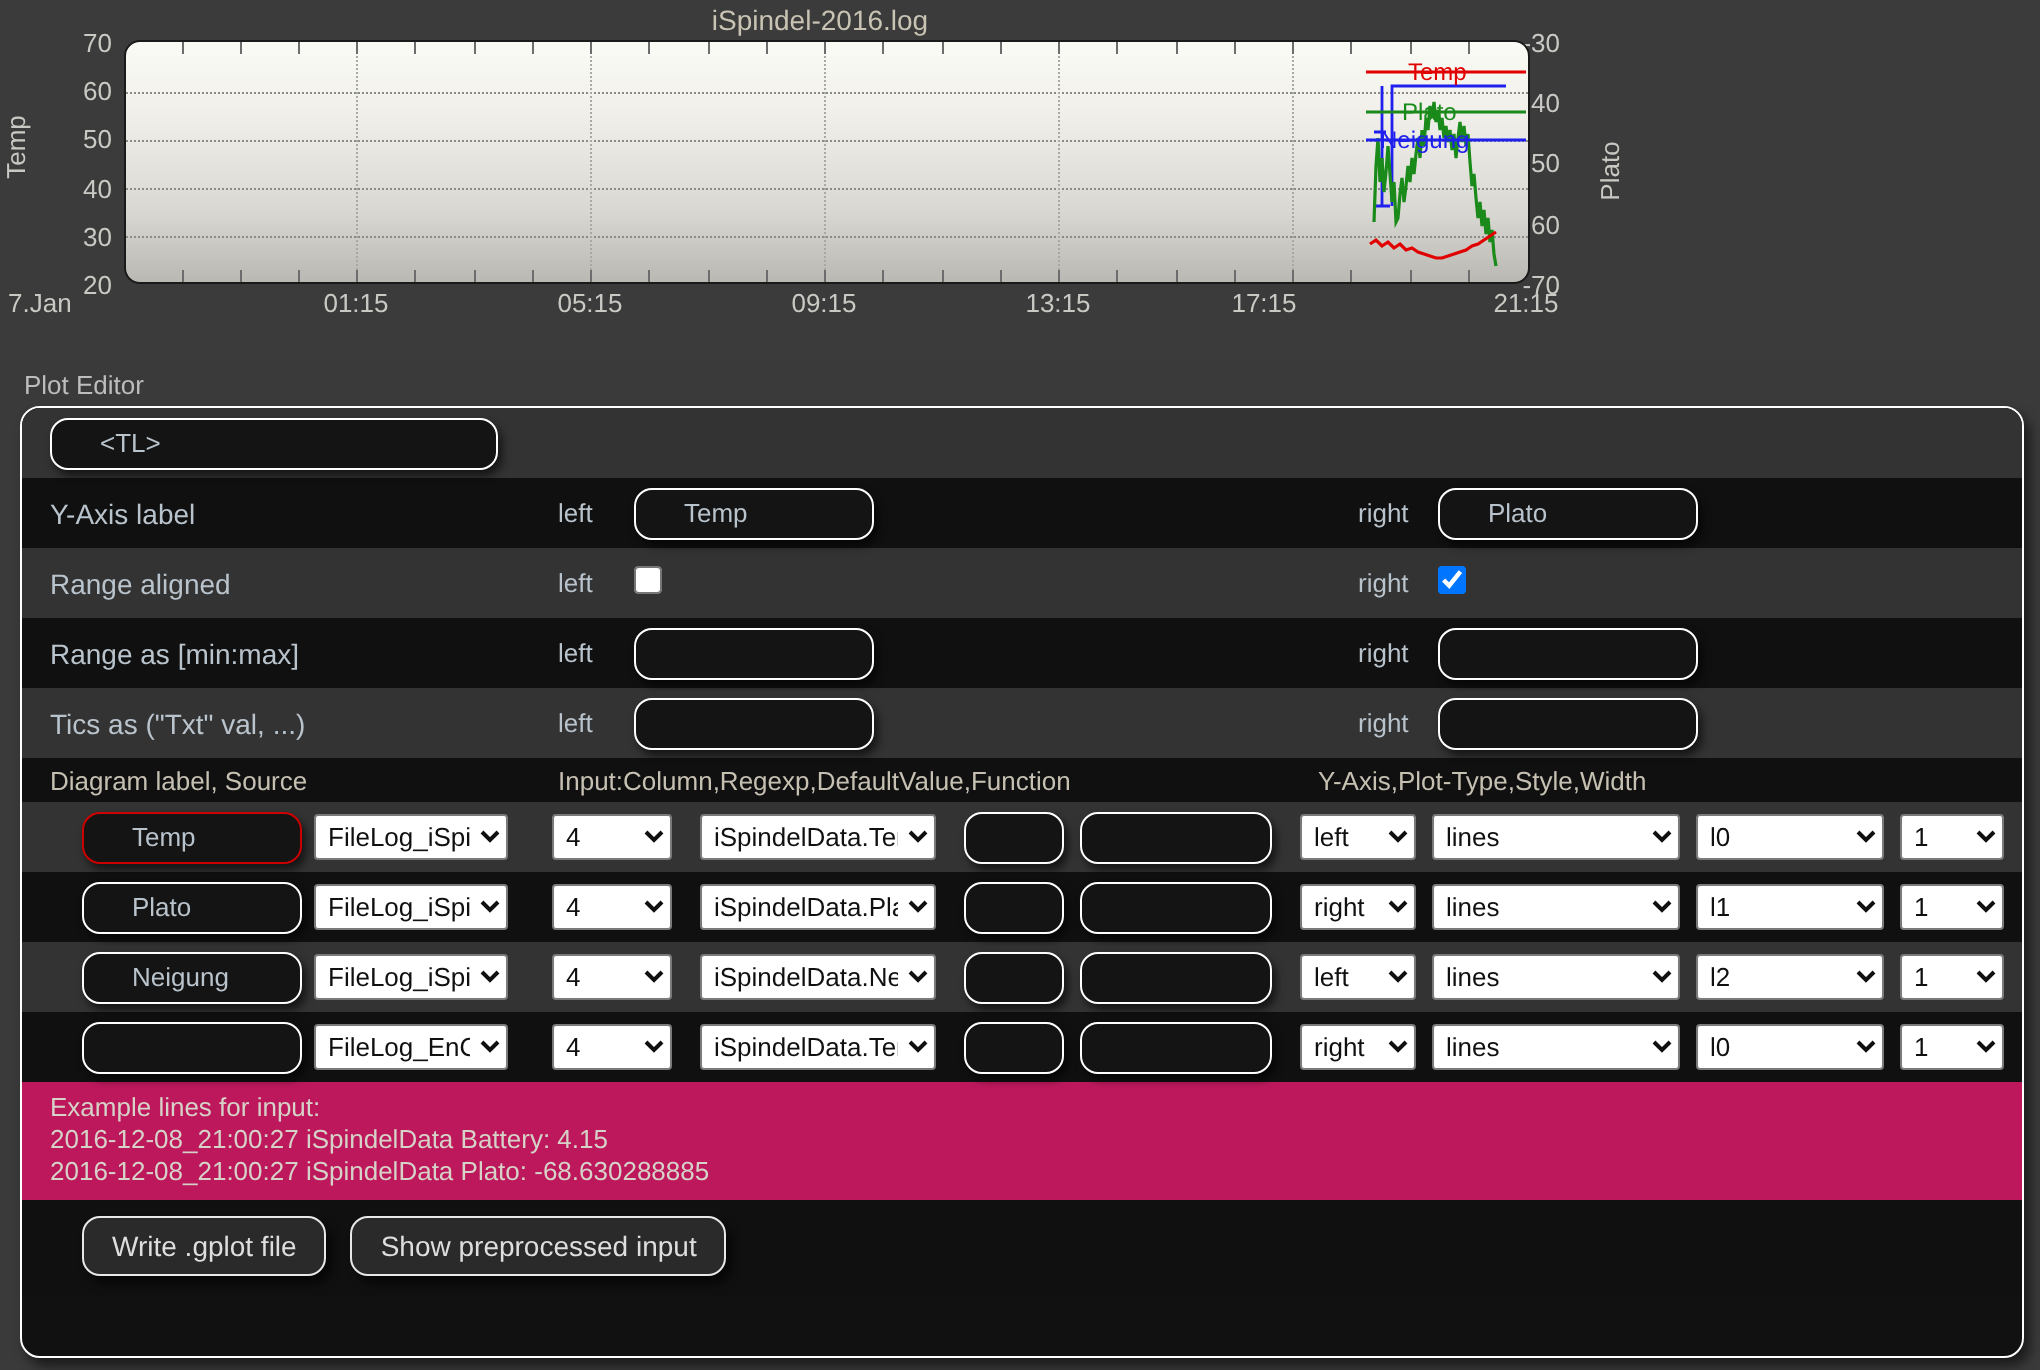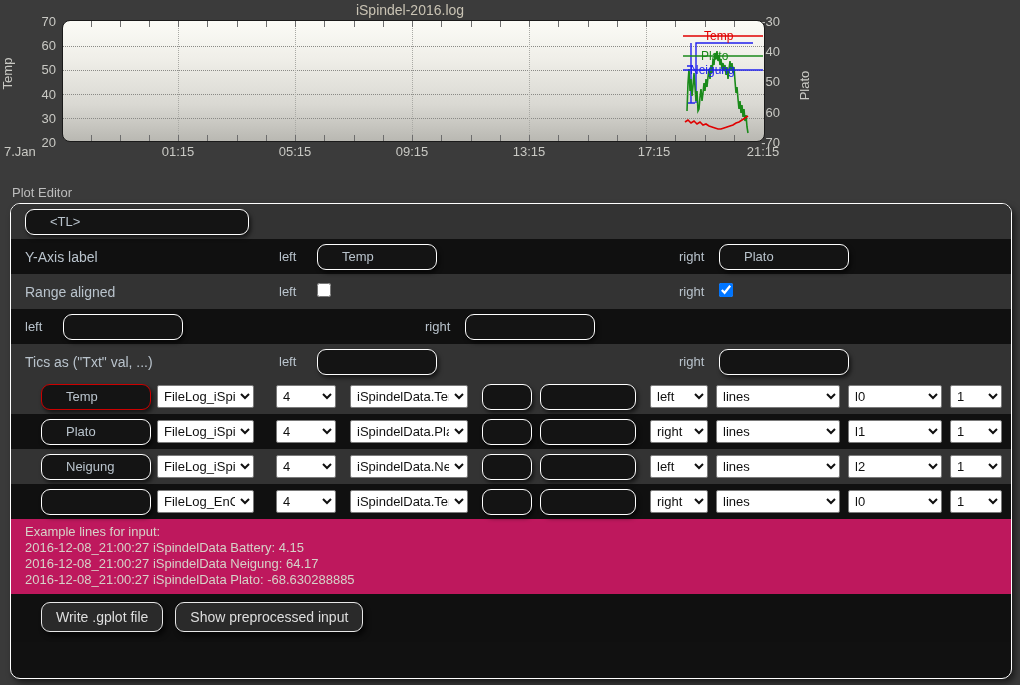--- a/index.html
+++ b/index.html
@@ -176,21 +176,21 @@
   <div class="ytick-r" style="top:44px">-40</div>
   <div class="ytick-r" style="top:74px">-50</div>
   <div class="ytick-r" style="top:105px">-60</div>
   <div class="ytick-r" style="top:135px">-70</div>
 
   <div id="xtick-first">7.Jan</div>
   <div class="xtick" style="left:178px">01:15</div>
   <div class="xtick" style="left:295px">05:15</div>
   <div class="xtick" style="left:412px">09:15</div>
   <div class="xtick" style="left:529px">13:15</div>
-  <div class="xtick" style="left:654px">17:15</div>
+  <div class="xtick" style="left:632px">17:15</div>
   <div class="xtick" style="left:763px">21:15</div>
 
   <div id="plot-frame">
     <div class="hgrid" style="top:25px"></div>
     <div class="hgrid" style="top:49px"></div>
     <div class="hgrid" style="top:73px"></div>
     <div class="hgrid" style="top:97px"></div>
     <div class="vgrid" style="left:115px"></div>
     <div class="vgrid" style="left:232px"></div>
     <div class="vgrid" style="left:349px"></div>
@@ -289,34 +289,40 @@
     <div style="width:120px">
       <input type="checkbox" style="">
     </div>
     <div class="side-label" style="width:40px; margin-left:242px">right</div>
     <div style="width:130px">
       <input type="checkbox" checked="" style="">
     </div>
   </div>
 
   <div class="row dark">
+    <div class="row-label" style="width:254px">Range as [min:max]</div>
     <div class="side-label" style="width:38px">left</div>
     <input type="text" style="width: 120px;" value="">
     <div class="side-label" style="width:40px; margin-left:242px">right</div>
     <input type="text" style="width: 130px;" value="">
   </div>
 
   <div class="row light">
     <div class="row-label" style="width:254px">Tics as ("Txt" val, ...)</div>
     <div class="side-label" style="width:38px">left</div>
     <input type="text" style="width: 120px;" value="">
     <div class="side-label" style="width:40px; margin-left:242px">right</div>
     <input type="text" style="width: 130px;" value="">
   </div>
 
+  <div class="hdr-row">
+    <div class="hdr-a">Diagram label, Source</div>
+    <div class="hdr-b">Input:Column,Regexp,DefaultValue,Function</div>
+    <div>Y-Axis,Plot-Type,Style,Width</div>
+  </div>
 
   <div id="diagram-rows">
       <div class="drow light">
         <input type="text" class="focused" value="Temp" style="width: 110px;">
         <div style="width: 6px;"></div>
         <select style="width: 97px;"><option>FileLog_iSpin</option></select>
         <div style="width: 22px;"></div>
         <select style="width: 60px;"><option>4</option></select>
         <div style="width: 14px;"></div>
         <select style="width: 118px;"><option>iSpindelData.Tem</option></select>
@@ -394,21 +400,20 @@
         <div style="width: 8px;"></div>
         <select style="width: 94px;"><option>l0</option></select>
         <div style="width: 8px;"></div>
         <select style="width: 52px;"><option>1</option></select>
       </div>
     </div>
 
   <div id="examples">
     <div>Example lines for input:</div>
     <div>2016-12-08_21:00:27 iSpindelData Battery: 4.15</div>
-    <div>2016-12-08_21:00:27 iSpindelData Neigung: 64.17</div>
     <div>2016-12-08_21:00:27 iSpindelData Plato: -68.630288885</div>
   </div>
 
   <div id="button-bar">
     <button class="btn">Write .gplot file</button>
     <button class="btn">Show preprocessed input</button>
   </div>
 
 </div>
 

